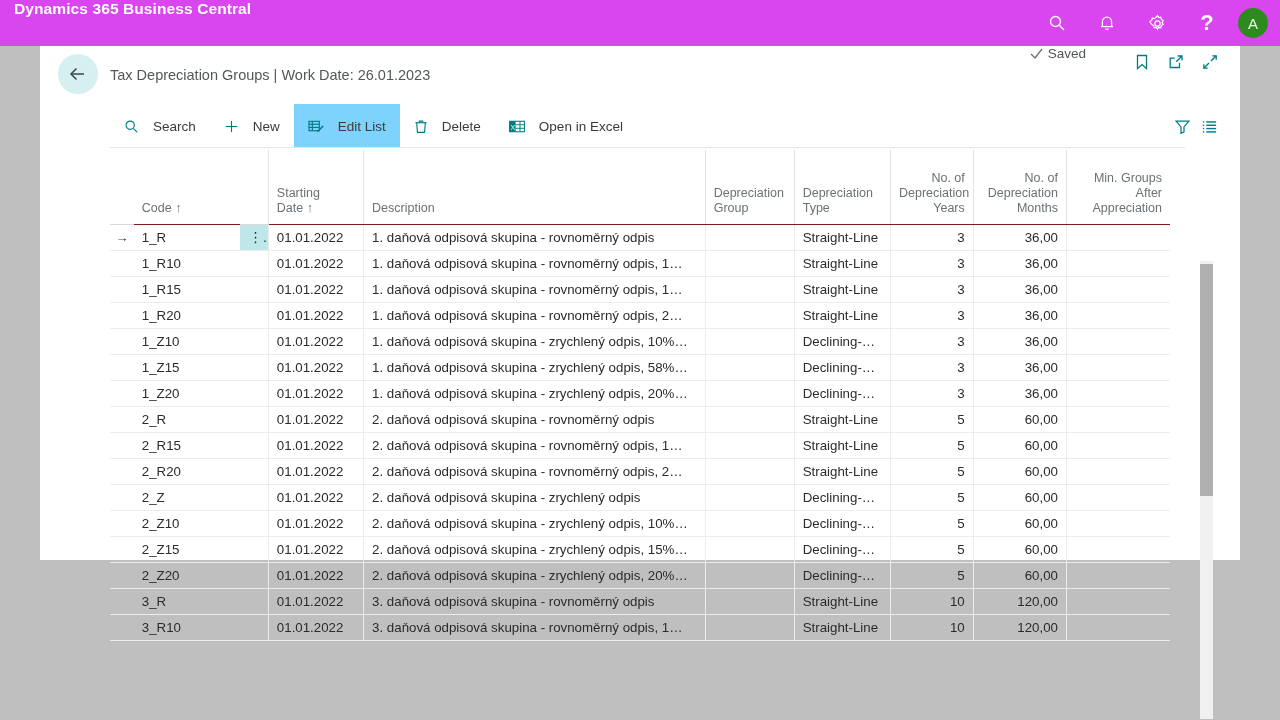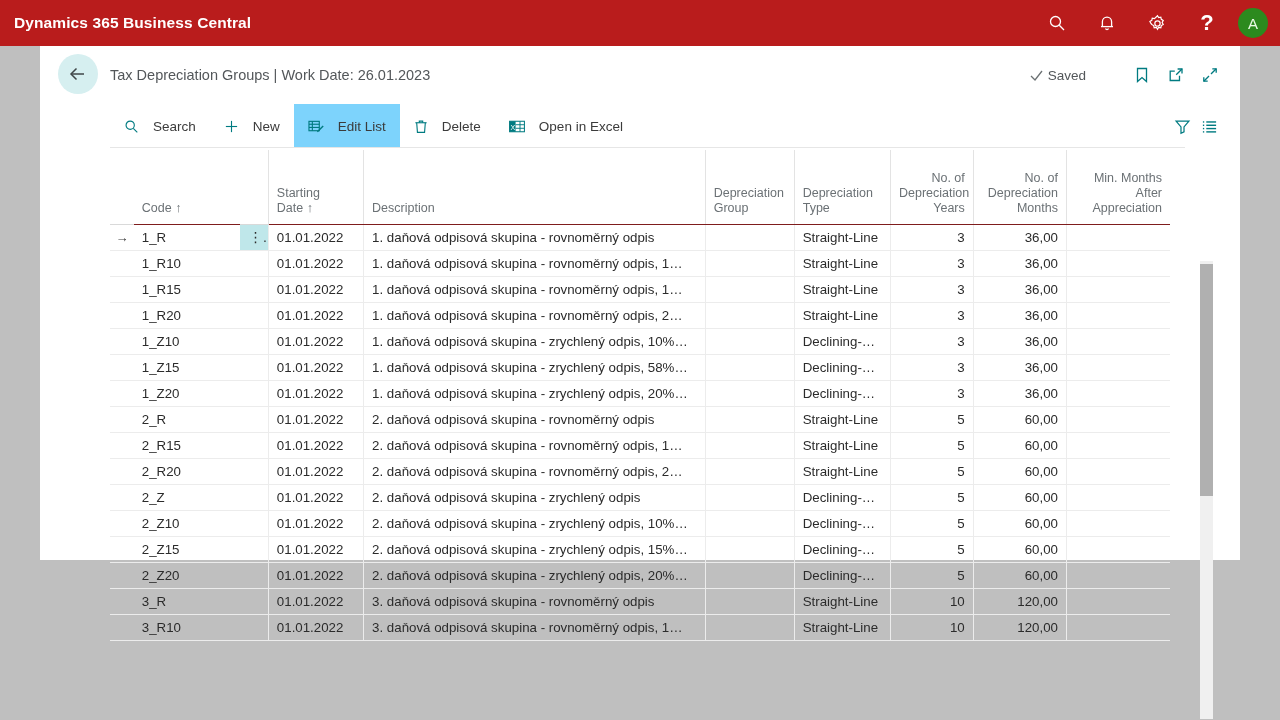--- a/index.html
+++ b/index.html
@@ -6,21 +6,21 @@
   html, body {
     width: 1280px; height: 720px;
     font-family: "Liberation Sans", sans-serif;
     background: #bfbfbf;
     overflow: hidden;
   }
 
   
   .topbar {
     position: absolute; left: 0; top: 0; width: 1280px; height: 46px;
-    background: #b91c1c; display: flex; align-items: center;
+    background: #d946ef; display: flex; 
   }
   .brand {
     color: #ffffff; font-size: 15.5px; font-weight: bold;
     margin-left: 14px; letter-spacing: .1px;
   }
   .topbar-right {
     margin-left: auto; display: flex; align-items: center; height: 46px;
   }
   .tb-icon {
     width: 50px; height: 46px; display: flex; align-items: center;
@@ -51,21 +51,21 @@
     background: #d6eff0; display: flex; align-items: center; justify-content: center;
     color: #3f4648;
   }
   .pagetitle {
     position: absolute; left: 70px; top: 0; height: 58px;
     display: flex; align-items: center;
     font-size: 14.5px; color: #53575a;
   }
   .head-right {
     position: absolute; right: 14px; top: 0; height: 58px;
-    display: flex; align-items: center; gap: 2px;
+    display: flex; align-items: flex-start; gap: 2px;
   }
   .saved {
     display: flex; align-items: center; gap: 4px;
     font-size: 13.5px; color: #53575a; margin-right: 38px;
   }
   .saved svg { color: #6b7173; }
   .hd-icon {
     width: 32px; height: 32px; display: flex; align-items: center;
     justify-content: center; color: #007b81;
   }
@@ -340,21 +340,21 @@
             <div>No. of</div>
             <div>Depreciation</div>
             <div>Years</div>
           </th>
           <th class="sep num">
             <div>No. of</div>
             <div>Depreciation</div>
             <div>Months</div>
           </th>
           <th class="sep num">
-            <div>Min. Months</div>
+            <div>Min. Groups</div>
             <div>After</div>
             <div>Appreciation</div>
           </th>
         </tr>
       </thead>
       <tbody id="grid-body">
           <tr class="selected">
             <td class="ind">→</td>
             <td>1_R</td>
             <td class="dots"><span class="dotglyph">⋮</span></td>

